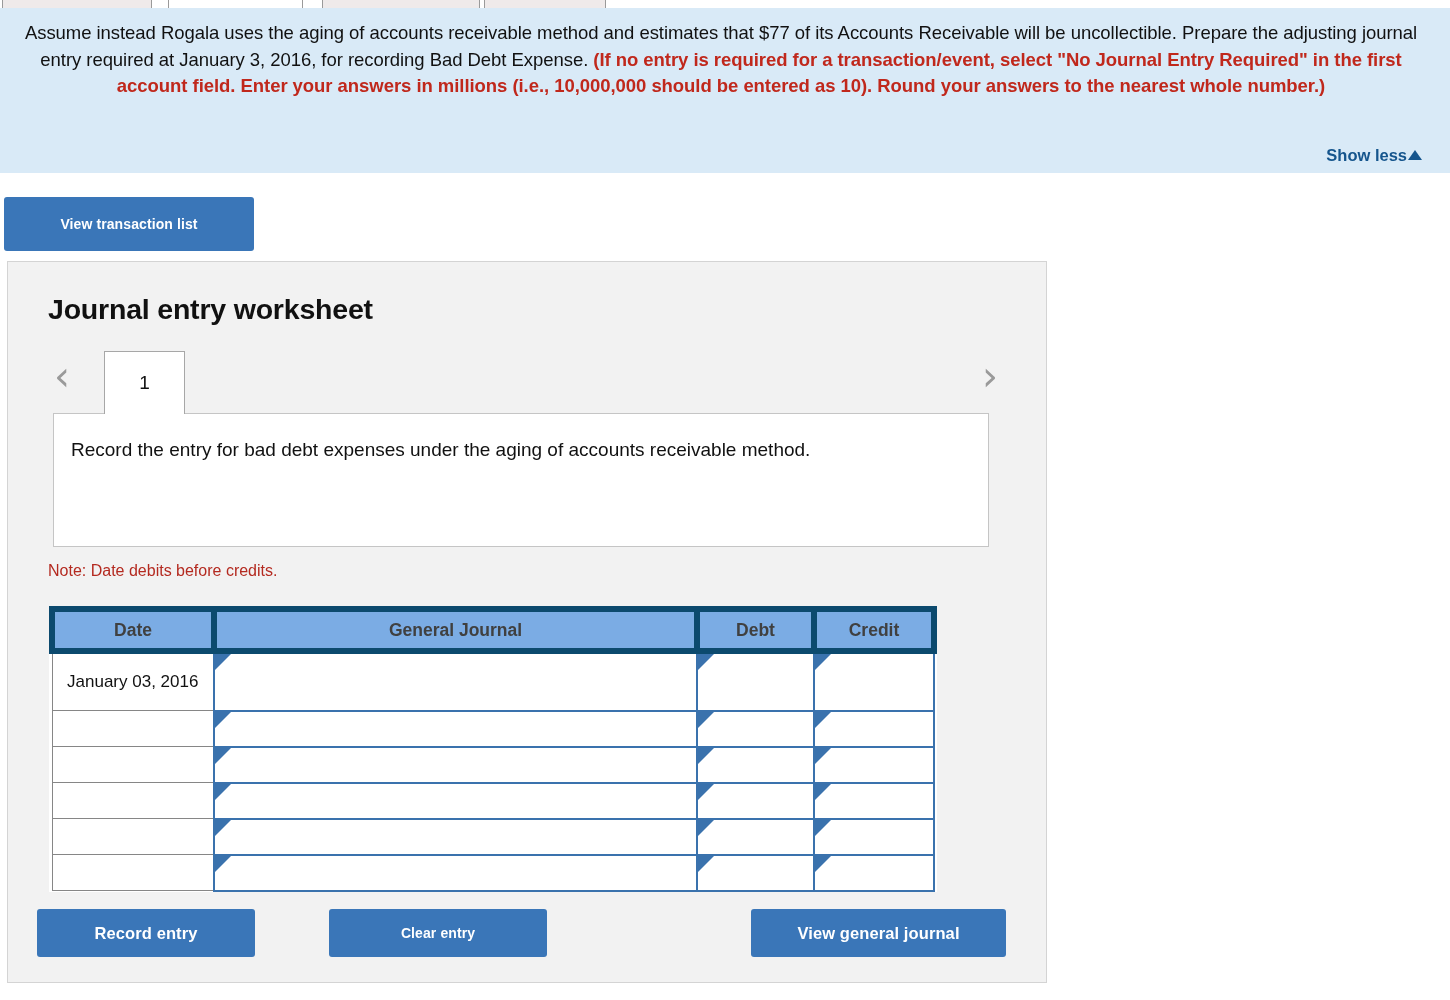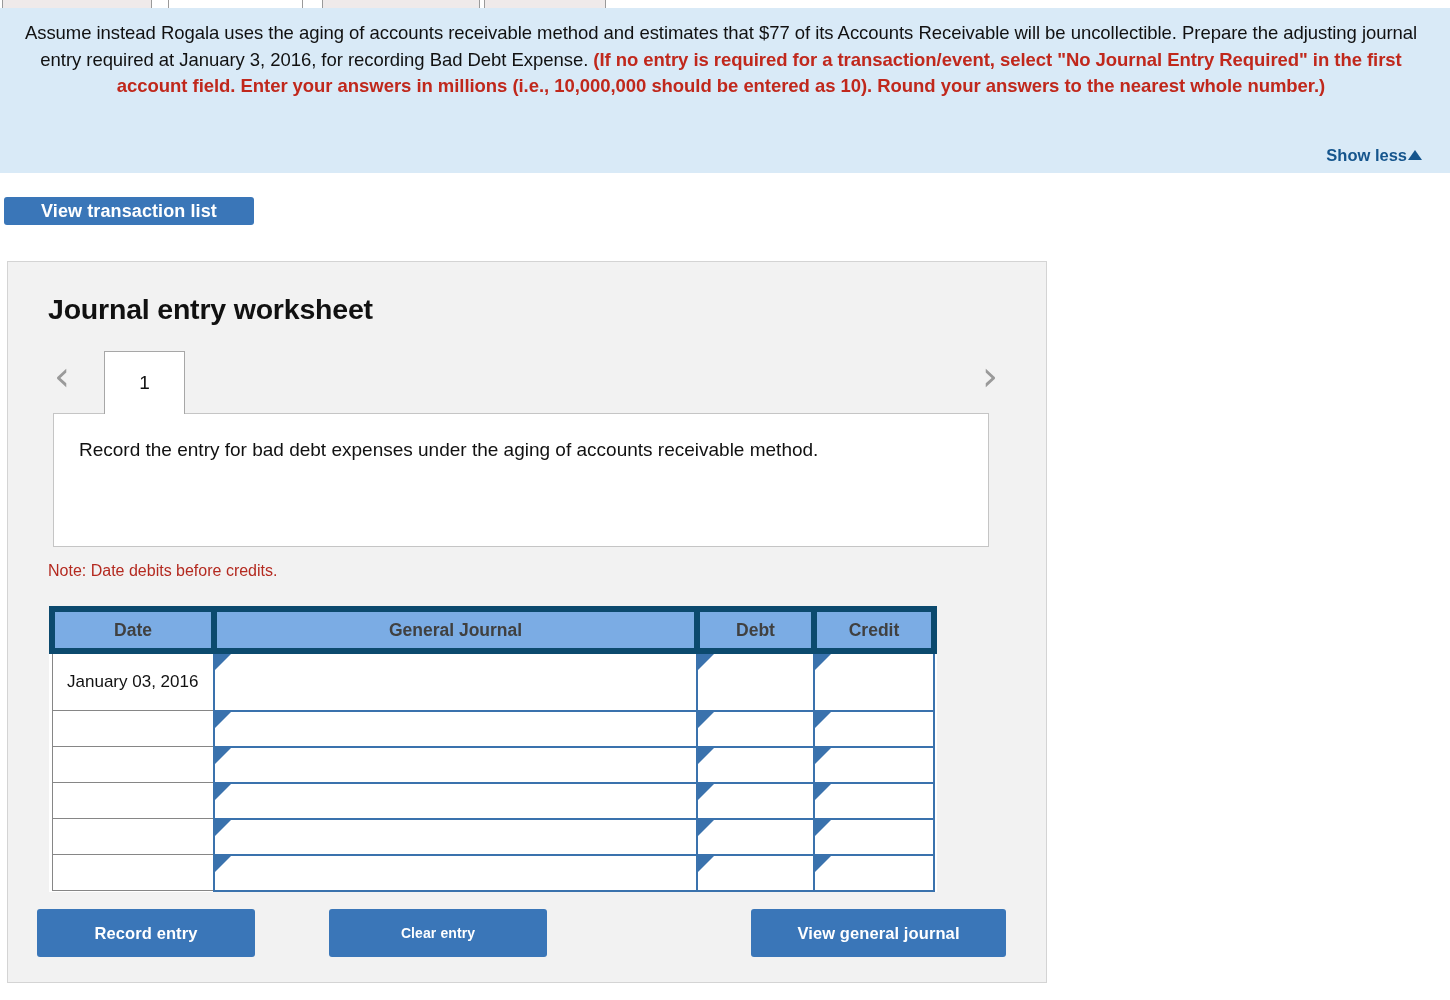--- a/index.html
+++ b/index.html
@@ -89,22 +89,22 @@
     border-radius: 3px;
     font-family: "Liberation Sans", sans-serif;
     font-weight: bold;
     cursor: pointer;
     text-align: center;
     letter-spacing: 0.1px;
   }
   .btn-view-transaction {
     position: absolute;
     left: 4px; top: 197px;
-    width: 250px; height: 28px;
-    font-size: 18px;
+    width: 250px; height: 54px;
+    font-size: 14px;
   }
 
   
   .panel {
     position: absolute;
     left: 7px; top: 261px;
     width: 1040px;
     height: 722px;
     background: #f2f2f2;
     border: 1px solid #d4d4d4;
@@ -156,21 +156,20 @@
     background: #ffffff;
     border: 1px solid #c5c5c5;
     box-sizing: border-box;
     padding: 22px 22px 0 17px;
     z-index: 2;
   }
   .desc-text {
     font-size: 19px;
     line-height: 27px;
     color: #111111;
-    margin-left: 8px;
   }
 
   .note {
     position: absolute;
     left: 40px; top: 300px;
     font-size: 16px;
     color: #b42a20;
   }
 
   

